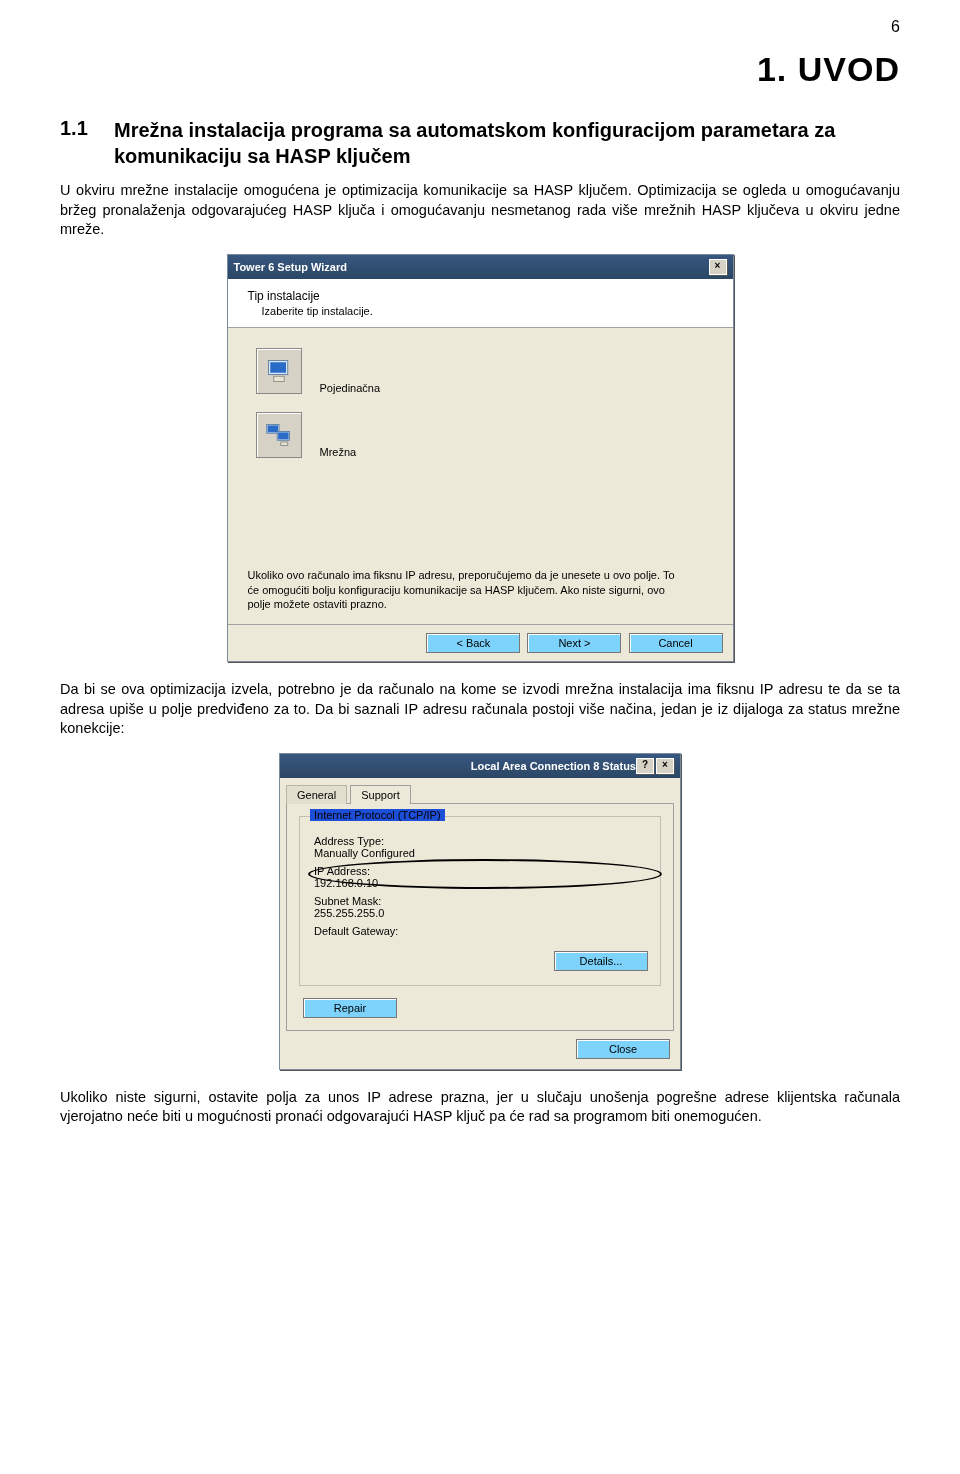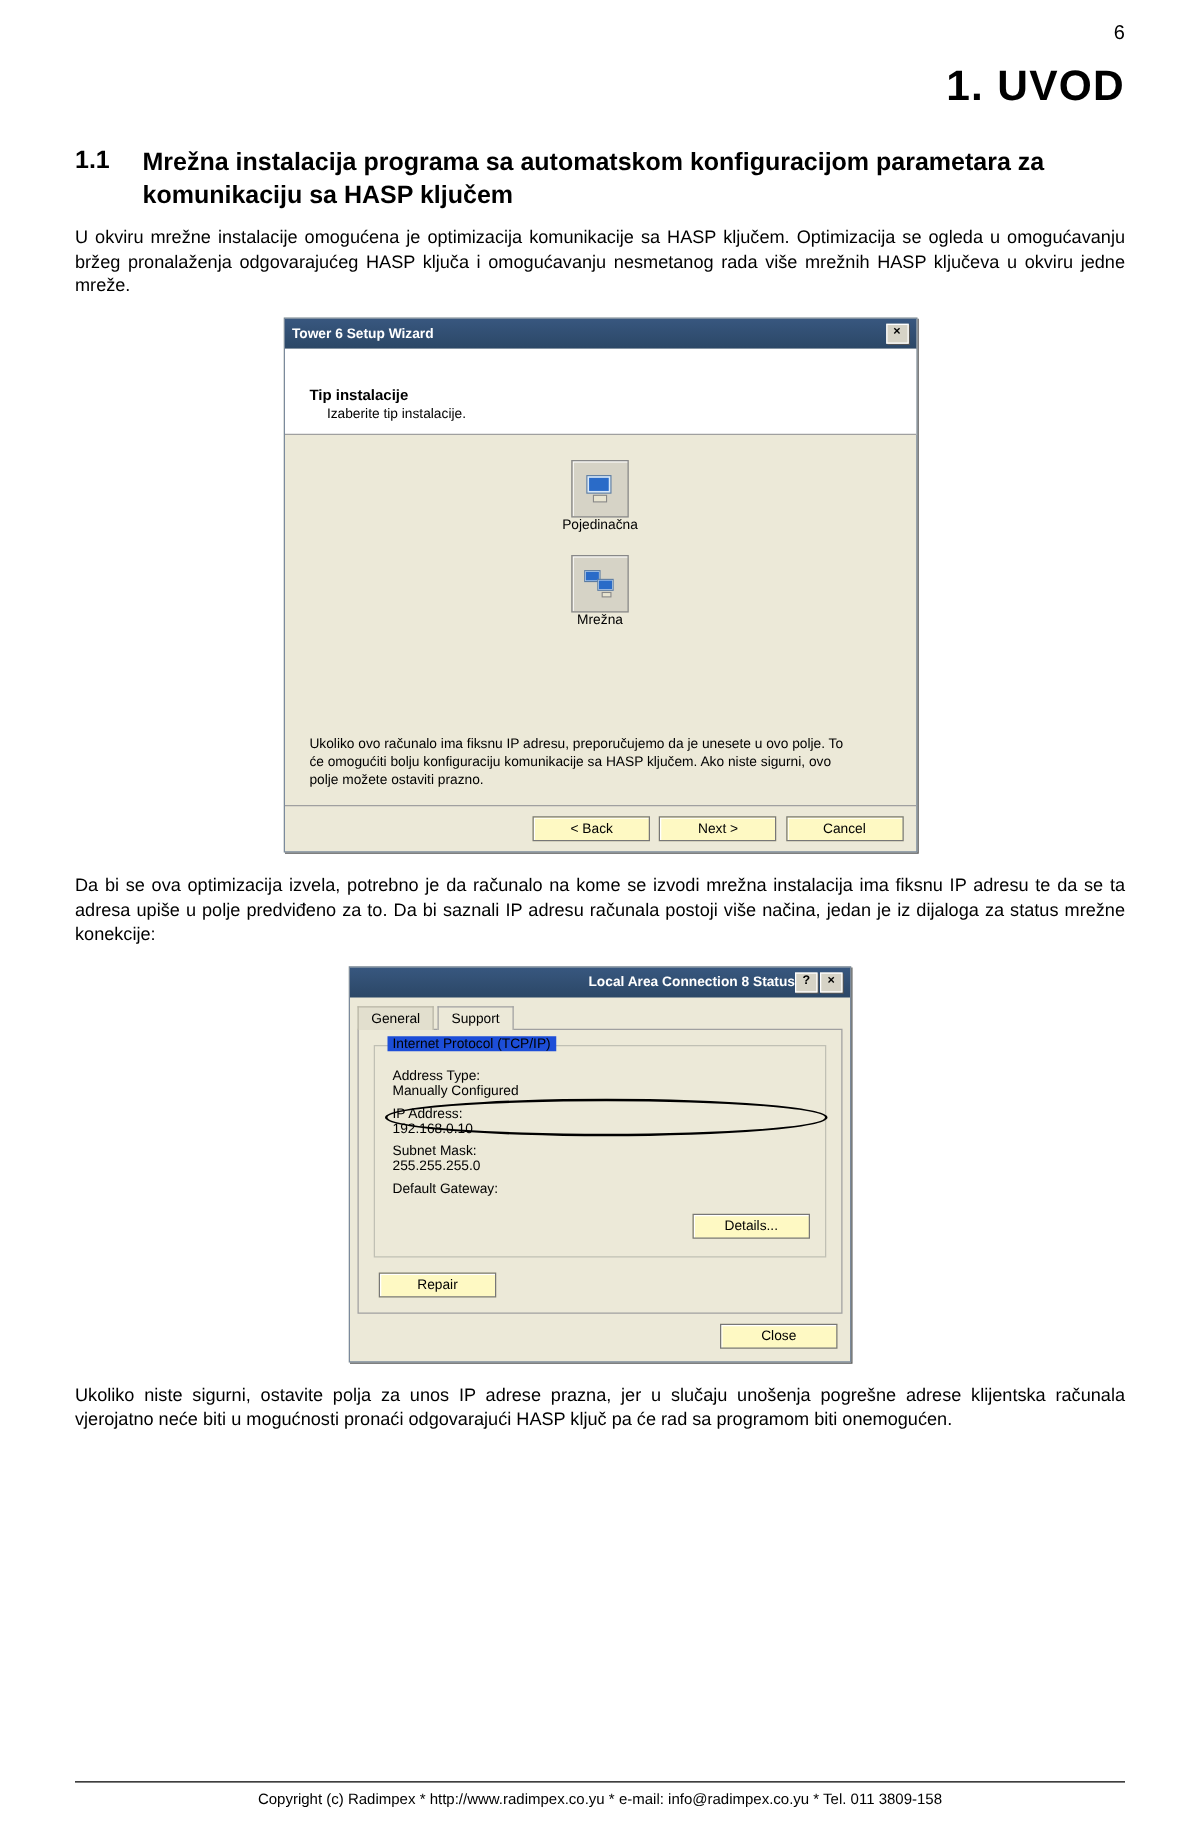--- a/index.html
+++ b/index.html
@@ -87,38 +87,37 @@
     font-size: 10px;
     font-weight: bold;
     cursor: pointer;
   }
   .wizard-header {
     background: #fff;
     border-bottom: 1px solid #a0a0a0;
     padding: 10px 16px 10px 20px;
   }
   .wizard-header .h-title {
-    font-weight: bold;
+    font-weight: normal;
     font-size: 12px;
     margin-bottom: 2px;
-    margin-top: 20px;
   }
   .wizard-header .h-sub {
     font-size: 11px;
     margin-left: 14px;
   }
   .wizard-body {
     padding: 20px 28px 12px 28px;
     min-height: 200px;
   }
   .install-option {
     display: flex;
-    align-items: center;
+    align-items: flex-end;
     margin-bottom: 18px;
-    flex-direction: column;
+    gap: 18px;
   }
   .install-icon {
     width: 44px;
     height: 44px;
     background: #d6d3c6;
     border: 1px solid #888;
     box-shadow: inset 1px 1px 0 #fff;
     display: flex;
     align-items: center;
     justify-content: center;
@@ -132,21 +131,21 @@
   }
   .wizard-footer {
     border-top: 1px solid #a0a0a0;
     padding: 8px 10px;
     text-align: right;
   }
   .btn {
     display: inline-block;
     min-width: 72px;
     padding: 3px 10px;
-    background: #fef9c3;
+    background: #7dd3fc;
     border: 1px solid #777;
     box-shadow: inset 1px 1px 0 #fff;
     font-size: 11px;
     margin-left: 4px;
     text-align: center;
     cursor: pointer;
     font-family: Tahoma, sans-serif;
   }
   
   .status {
@@ -362,14 +361,13 @@
         </div>
       </div>
       <div class="close-row">
         <span class="btn">Close</span>
       </div>
     </div>
   </div>
 
   <p class="body-text">Ukoliko niste sigurni, ostavite polja za unos IP adrese prazna, jer u slučaju unošenja pogrešne adrese klijentska računala vjerojatno neće biti u mogućnosti pronaći odgovarajući HASP ključ pa će rad sa programom biti onemogućen.</p>
 
-  <div class="footer-line">Copyright (c) Radimpex * http://www.radimpex.co.yu * e-mail: info@radimpex.co.yu * Tel. 011 3809-158</div>
 </div>
 
 </body></html>

